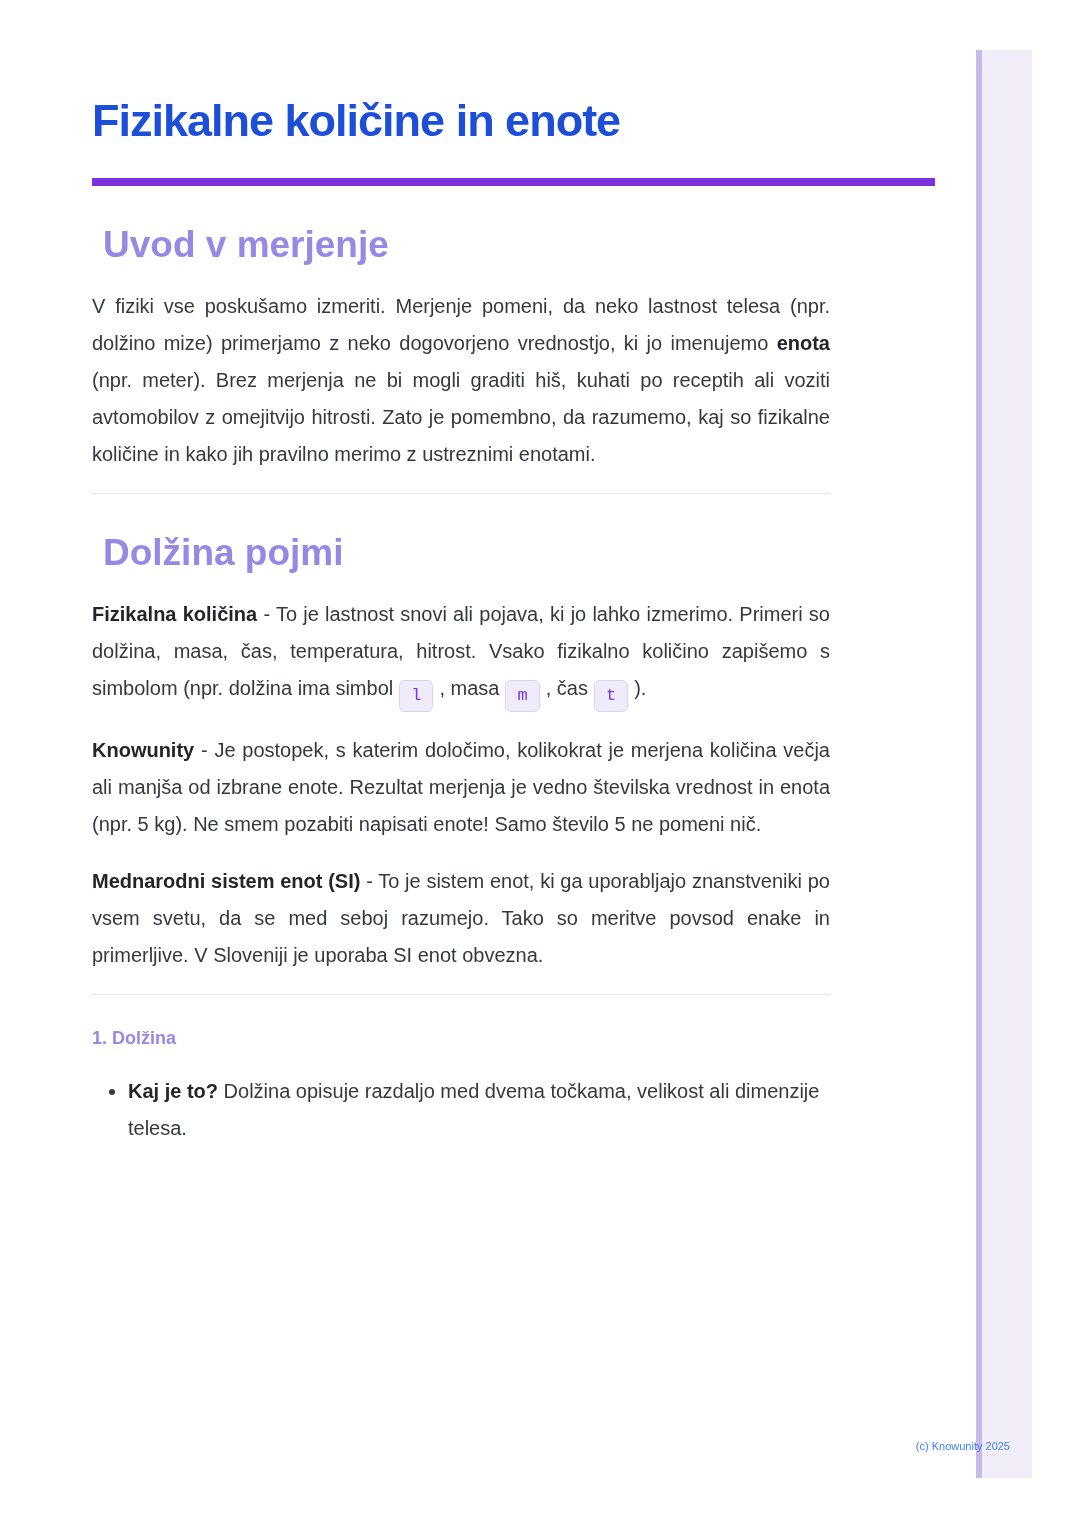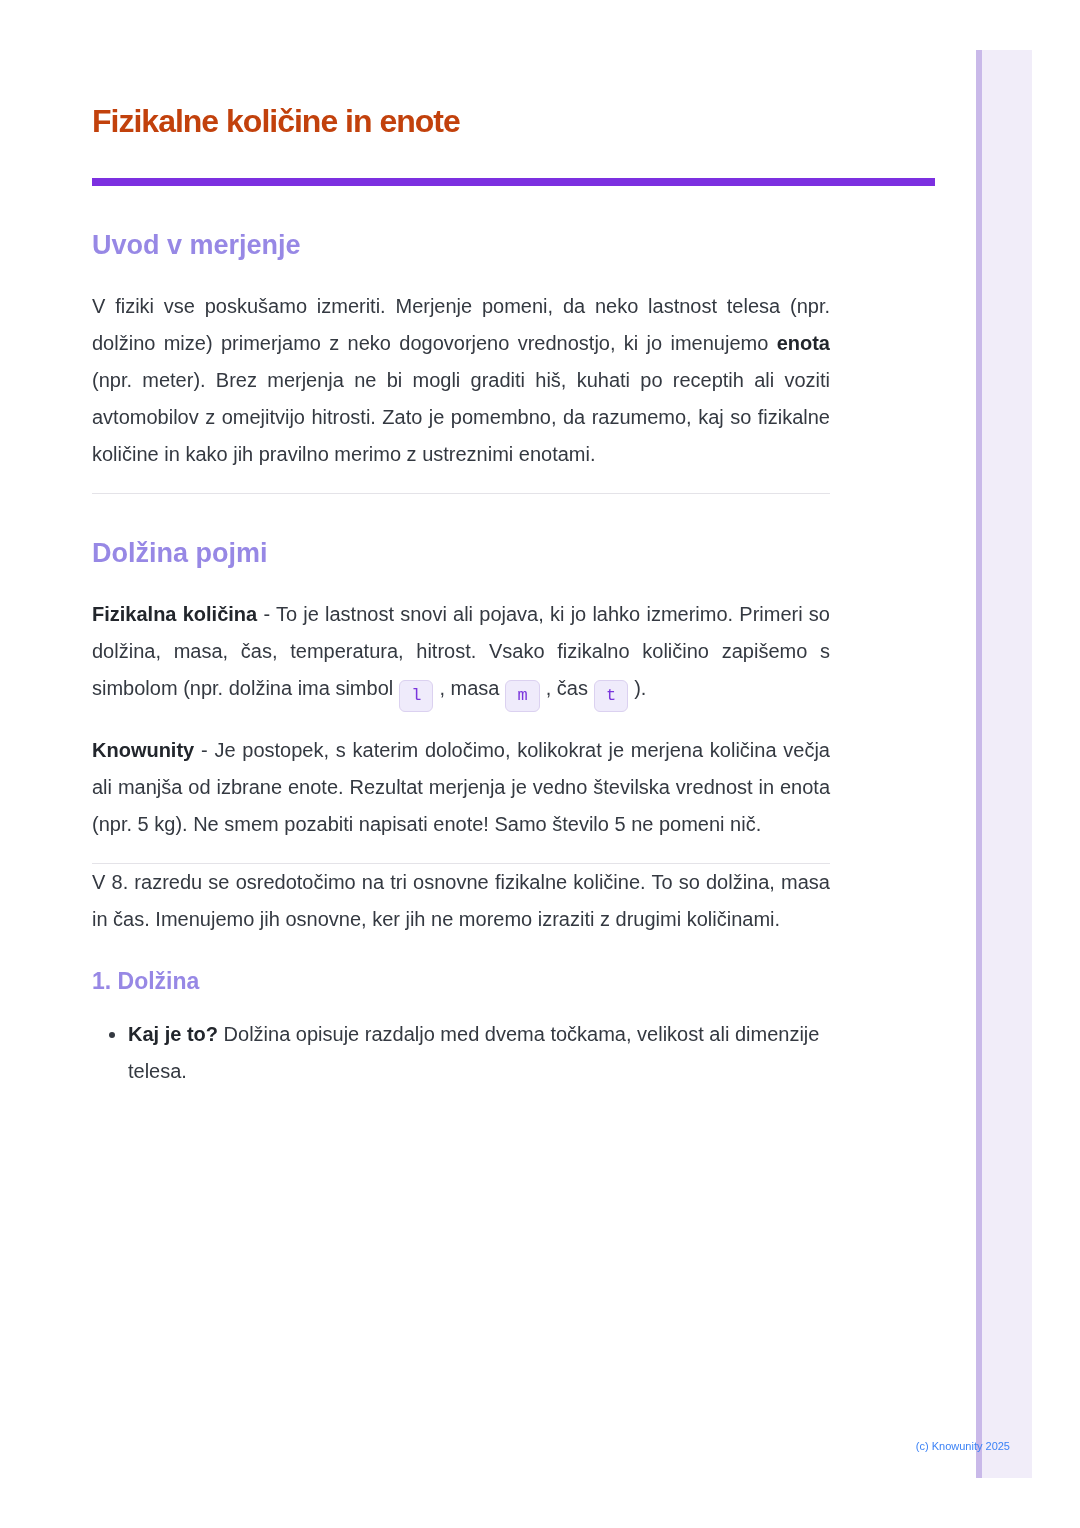--- a/index.html
+++ b/index.html
@@ -27,43 +27,43 @@
   
   .content {
     position: absolute;
     left: 92px;
     top: 0;
     width: 738px;
   }
 
   h1.doc-title {
     margin: 94px 0 30px 0;
-    font-size: 32px;
+    font-size: 45px;
     line-height: 54px;
     font-weight: bold;
     letter-spacing: -1px;
-    color: #c2410c;
+    color: #1d4ed8;
   }
 
   .title-rule {
     width: 843px;
     height: 8px;
     background: #7C30E0;
   }
 
   h2.section-heading {
-    font-size: 27px;
+    font-size: 37px;
     line-height: 34px;
     font-weight: bold;
     color: #9788E5;
-    margin: 42px 0 26px 0;
+    margin: 42px 0 26px 11px;
   }
 
   h3.sub-heading {
-    font-size: 23px;
+    font-size: 18px;
     line-height: 30px;
     font-weight: bold;
     color: #9788E5;
     margin: 28px 0 20px 0;
   }
 
   p.body-text {
     font-size: 20px;
     line-height: 37px;
     color: #343941;
@@ -137,27 +137,27 @@
   <hr class="divider">
 
   <section>
     <h2 class="section-heading">Dolžina pojmi</h2>
 
     <p class="body-text"><span class="b">Fizikalna količina</span><span> - To je lastnost snovi ali pojava, ki jo lahko izmerimo. Primeri so dolžina, masa, čas, temperatura, hitrost. Vsako fizikalno količino zapišemo s simbolom (npr. dolžina ima simbol</span><code class="code-chip">l</code><span>, masa</span><code class="code-chip">m</code><span>, čas</span><code class="code-chip">t</code><span>).</span></p>
 
 
     <p class="body-text"><span class="b">Knowunity</span><span> - Je postopek, s katerim določimo, kolikokrat je merjena količina večja ali manjša od izbrane enote. Rezultat merjenja je vedno številska vrednost in enota (npr. 5 kg). </span><span class="i">Ne smem pozabiti napisati enote! Samo število 5 ne pomeni nič.</span></p>
 
+    <p class="body-text"><span class="b">Mednarodni sistem enot (SI)</span><span> - To je sistem enot, ki ga uporabljajo znanstveniki po vsem svetu, da se med seboj razumejo. Tako so meritve povsod enake in primerljive. V Sloveniji je uporaba SI enot obvezna.</span></p>
   </section>
 
   <hr class="divider">
 
   <section>
 
-    <p class="body-text">V 8. razredu se osredotočimo na tri osnovne fizikalne količine. To so dolžina, masa in čas. Imenujemo jih osnovne, ker jih ne moremo izraziti z drugimi količinami.</p>
 
     <h3 class="sub-heading">1. Dolžina</h3>
 
     <ul class="bullet-list">
       <li><span class="b">Kaj je to?</span><span> Dolžina opisuje razdaljo med dvema točkama, velikost ali dimenzije telesa.</span></li>
     </ul>
   </section>
 
 </main>
 

